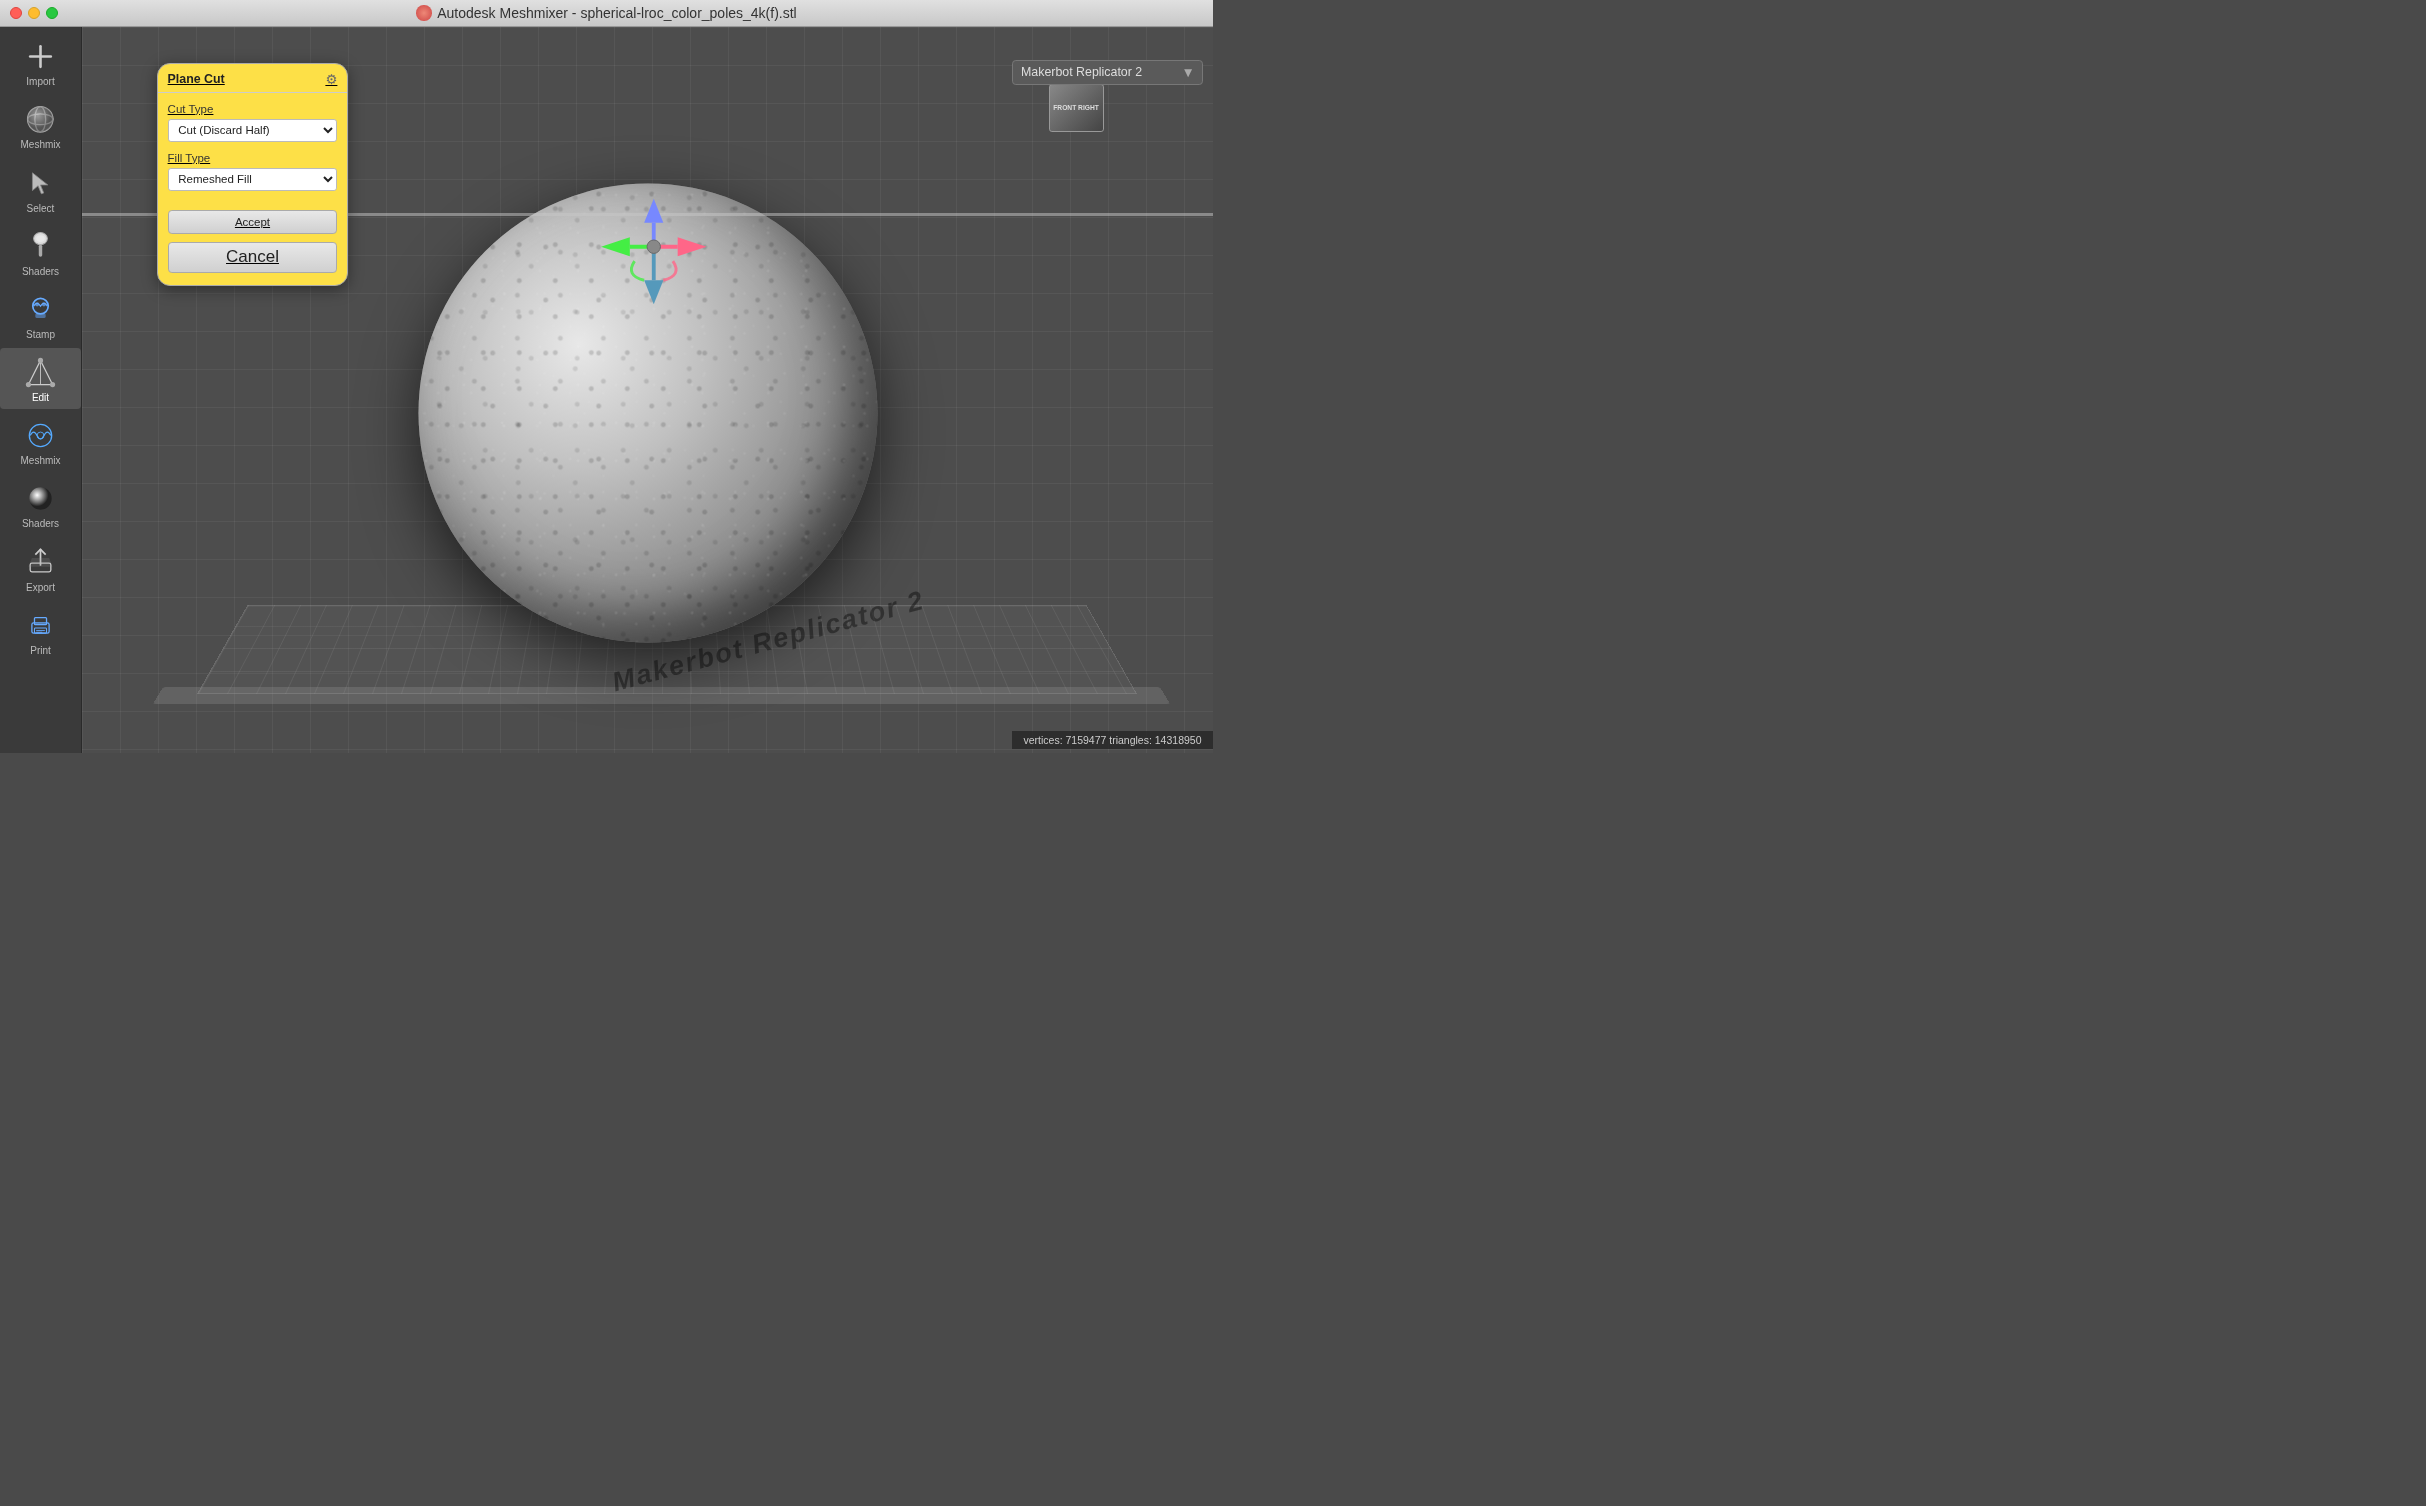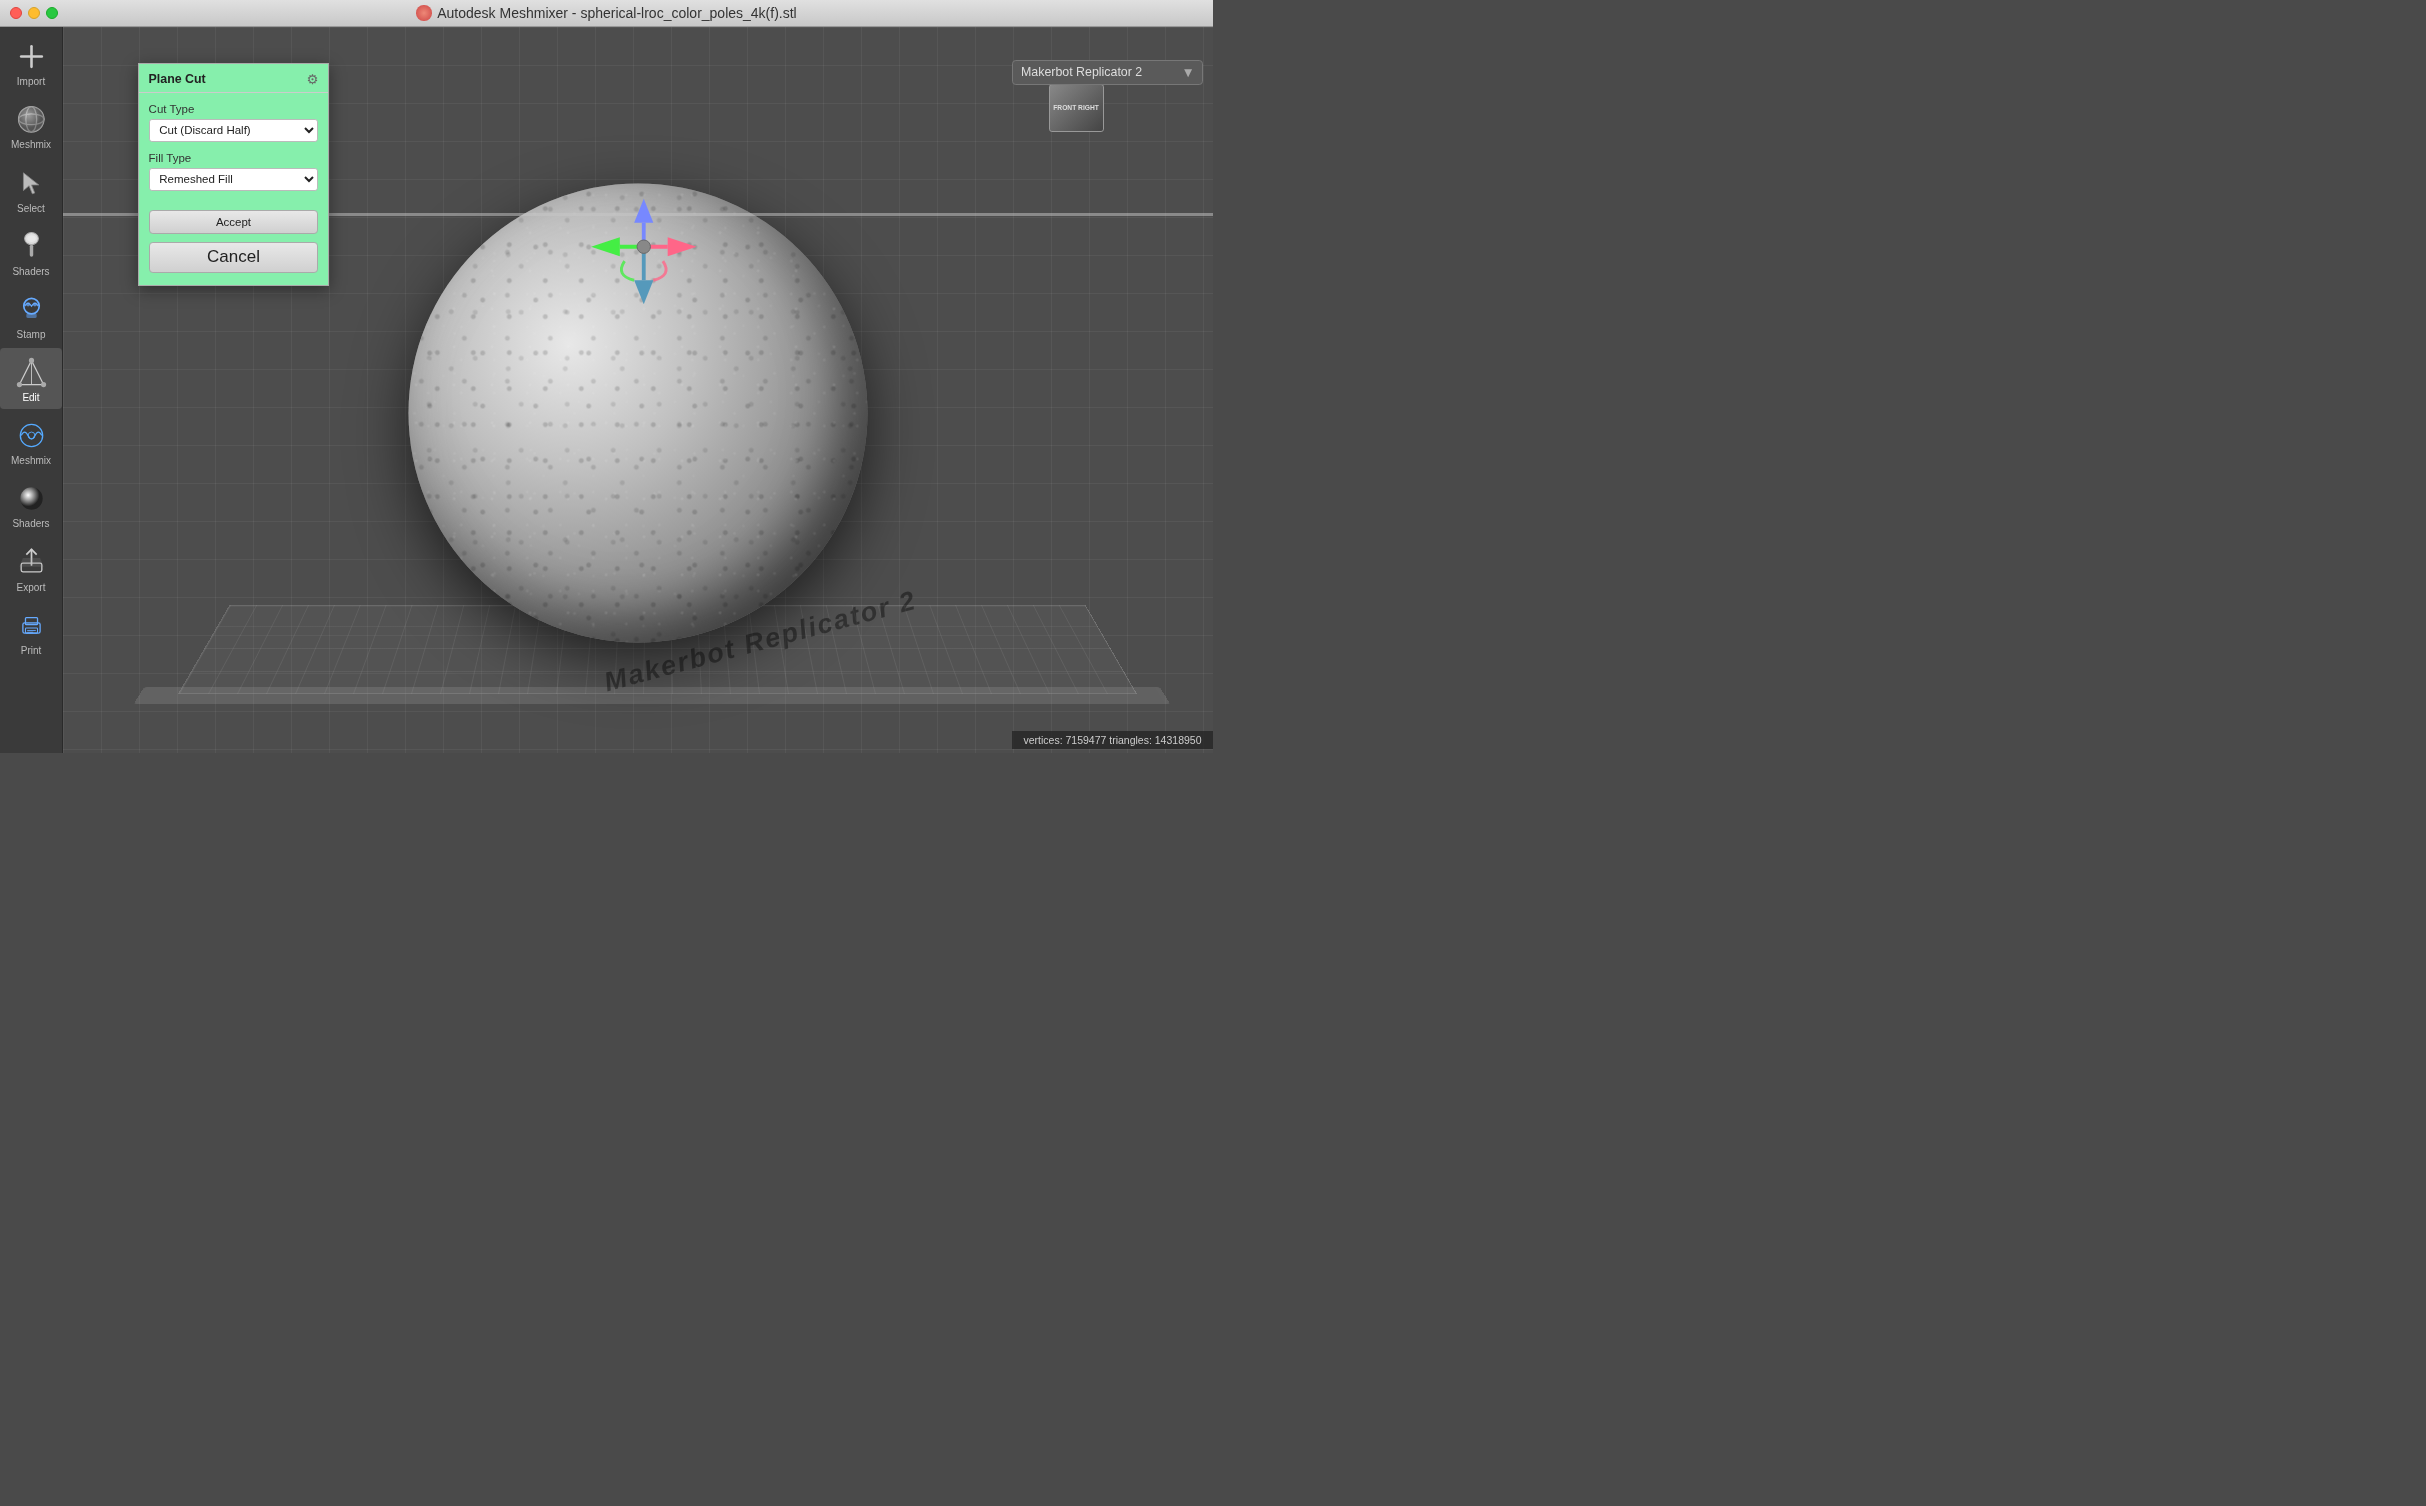--- a/index.html
+++ b/index.html
@@ -59,21 +59,21 @@
     
     .app-body {
       display: flex;
       width: 100%;
       height: calc(100% - 27px);
       position: relative;
     }
 
     
     .sidebar {
-      width: 63px;
+      width: 82px;
       background: #3a3a3a;
       display: flex;
       flex-direction: column;
       align-items: center;
       padding-top: 3.8px;
       gap: 0;
       border-right: 1px solid #2a2a2a;
       z-index: 10;
     }
     .sidebar-item {
@@ -231,26 +231,27 @@
       padding: 2.9px 11.5px;
       z-index: 10;
     }
 
     
     .panel {
       position: absolute;
       top: 36px;
       left: 75px;
       width: 191px;
-      background: #86efac;
+      background: #fde047;
       border: 1px solid #aaa;
-      border-radius: 0;
+      border-radius: 13px;
       box-shadow: 0 3.8px 15.3px rgba(0,0,0,0.4);
       z-index: 20;
       padding-bottom: 11.5px;
+      text-decoration: underline;
     }
     .panel-header {
       display: flex;
       align-items: center;
       justify-content: space-between;
       padding: 7.6px 9.6px 5.7px;
       border-bottom: 1px solid #ccc;
     }
     .panel-title {
       font-size: 12.4px;

